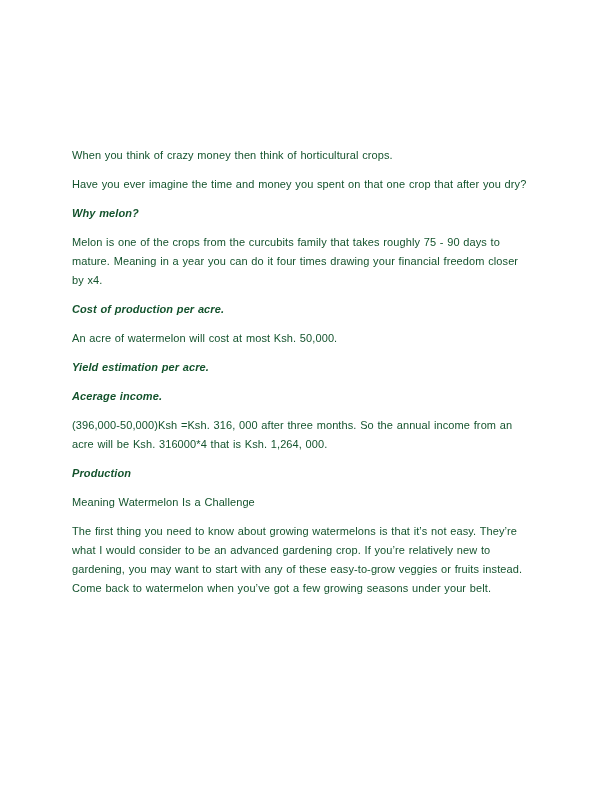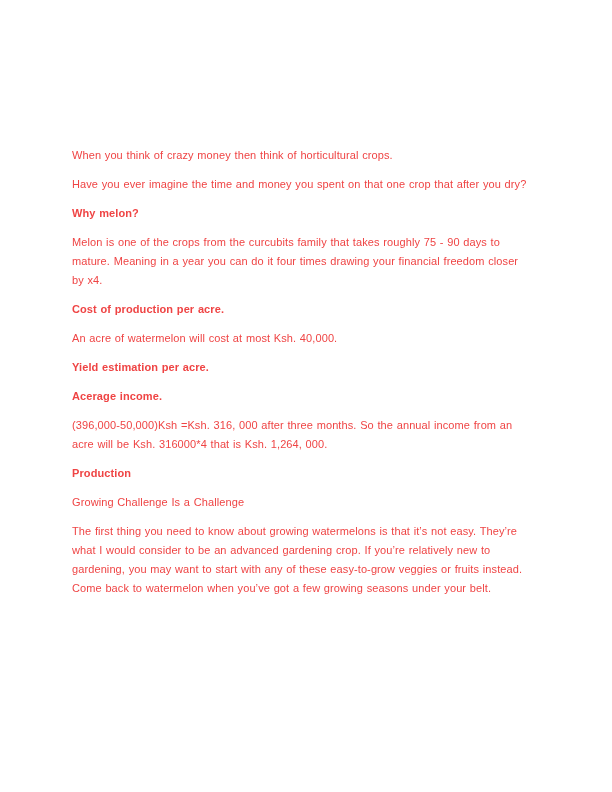--- a/index.html
+++ b/index.html
@@ -12,42 +12,43 @@
       height: 792px;
       font-family: "Liberation Sans", sans-serif;
     }
     .page {
       position: relative;
       width: 604px;
       height: 792px;
       background: #ffffff;
       box-sizing: border-box;
       padding: 146px 72px 0 72px;
-      color: #ef4444;
+      color: #14532d;
     }
     .para {
       font-size: 11px;
       line-height: 19px;
       margin: 0 0 10px 0;
       letter-spacing: 0.1px;
       word-spacing: 0.5px;
     }
     .heading {
       font-weight: bold;
+      font-style: italic;
     }
   </style>
 </head>
 <body>
 
 <div class="page">
   <p class="para">When you think of  crazy money then think of horticultural crops.</p>
   <p class="para">Have you ever imagine the time and money you spent on that one crop that after you dry?</p>
   <p class="para heading">Why melon?</p>
   <p class="para">Melon is one of the crops from the curcubits family that takes roughly 75 - 90 days to mature. Meaning in a year you can do it four times drawing your financial freedom closer by x4.</p>
   <p class="para heading">Cost of production per acre.</p>
-  <p class="para">An acre of watermelon will cost at most Ksh. 40,000.</p>
+  <p class="para">An acre of watermelon will cost at most Ksh. 50,000.</p>
   <p class="para heading">Yield estimation per acre.</p>
   <p class="para heading">Acerage income.</p>
   <p class="para">(396,000-50,000)Ksh =Ksh. 316, 000 after three months. So the annual income from an acre will be  Ksh. 316000*4 that is  Ksh. 1,264, 000.</p>
   <p class="para heading">Production</p>
-  <p class="para">Growing Challenge Is a Challenge</p>
+  <p class="para">Meaning Watermelon Is a Challenge</p>
   <p class="para">The first thing you need to know about growing watermelons is that it’s not easy. They’re what I would consider to be an advanced gardening crop. If you’re relatively new to gardening, you may want to start with any of these easy-to-grow veggies or fruits instead. Come back to watermelon when you’ve got a few growing seasons under your belt.</p>
 </div>
 
 </body></html>

